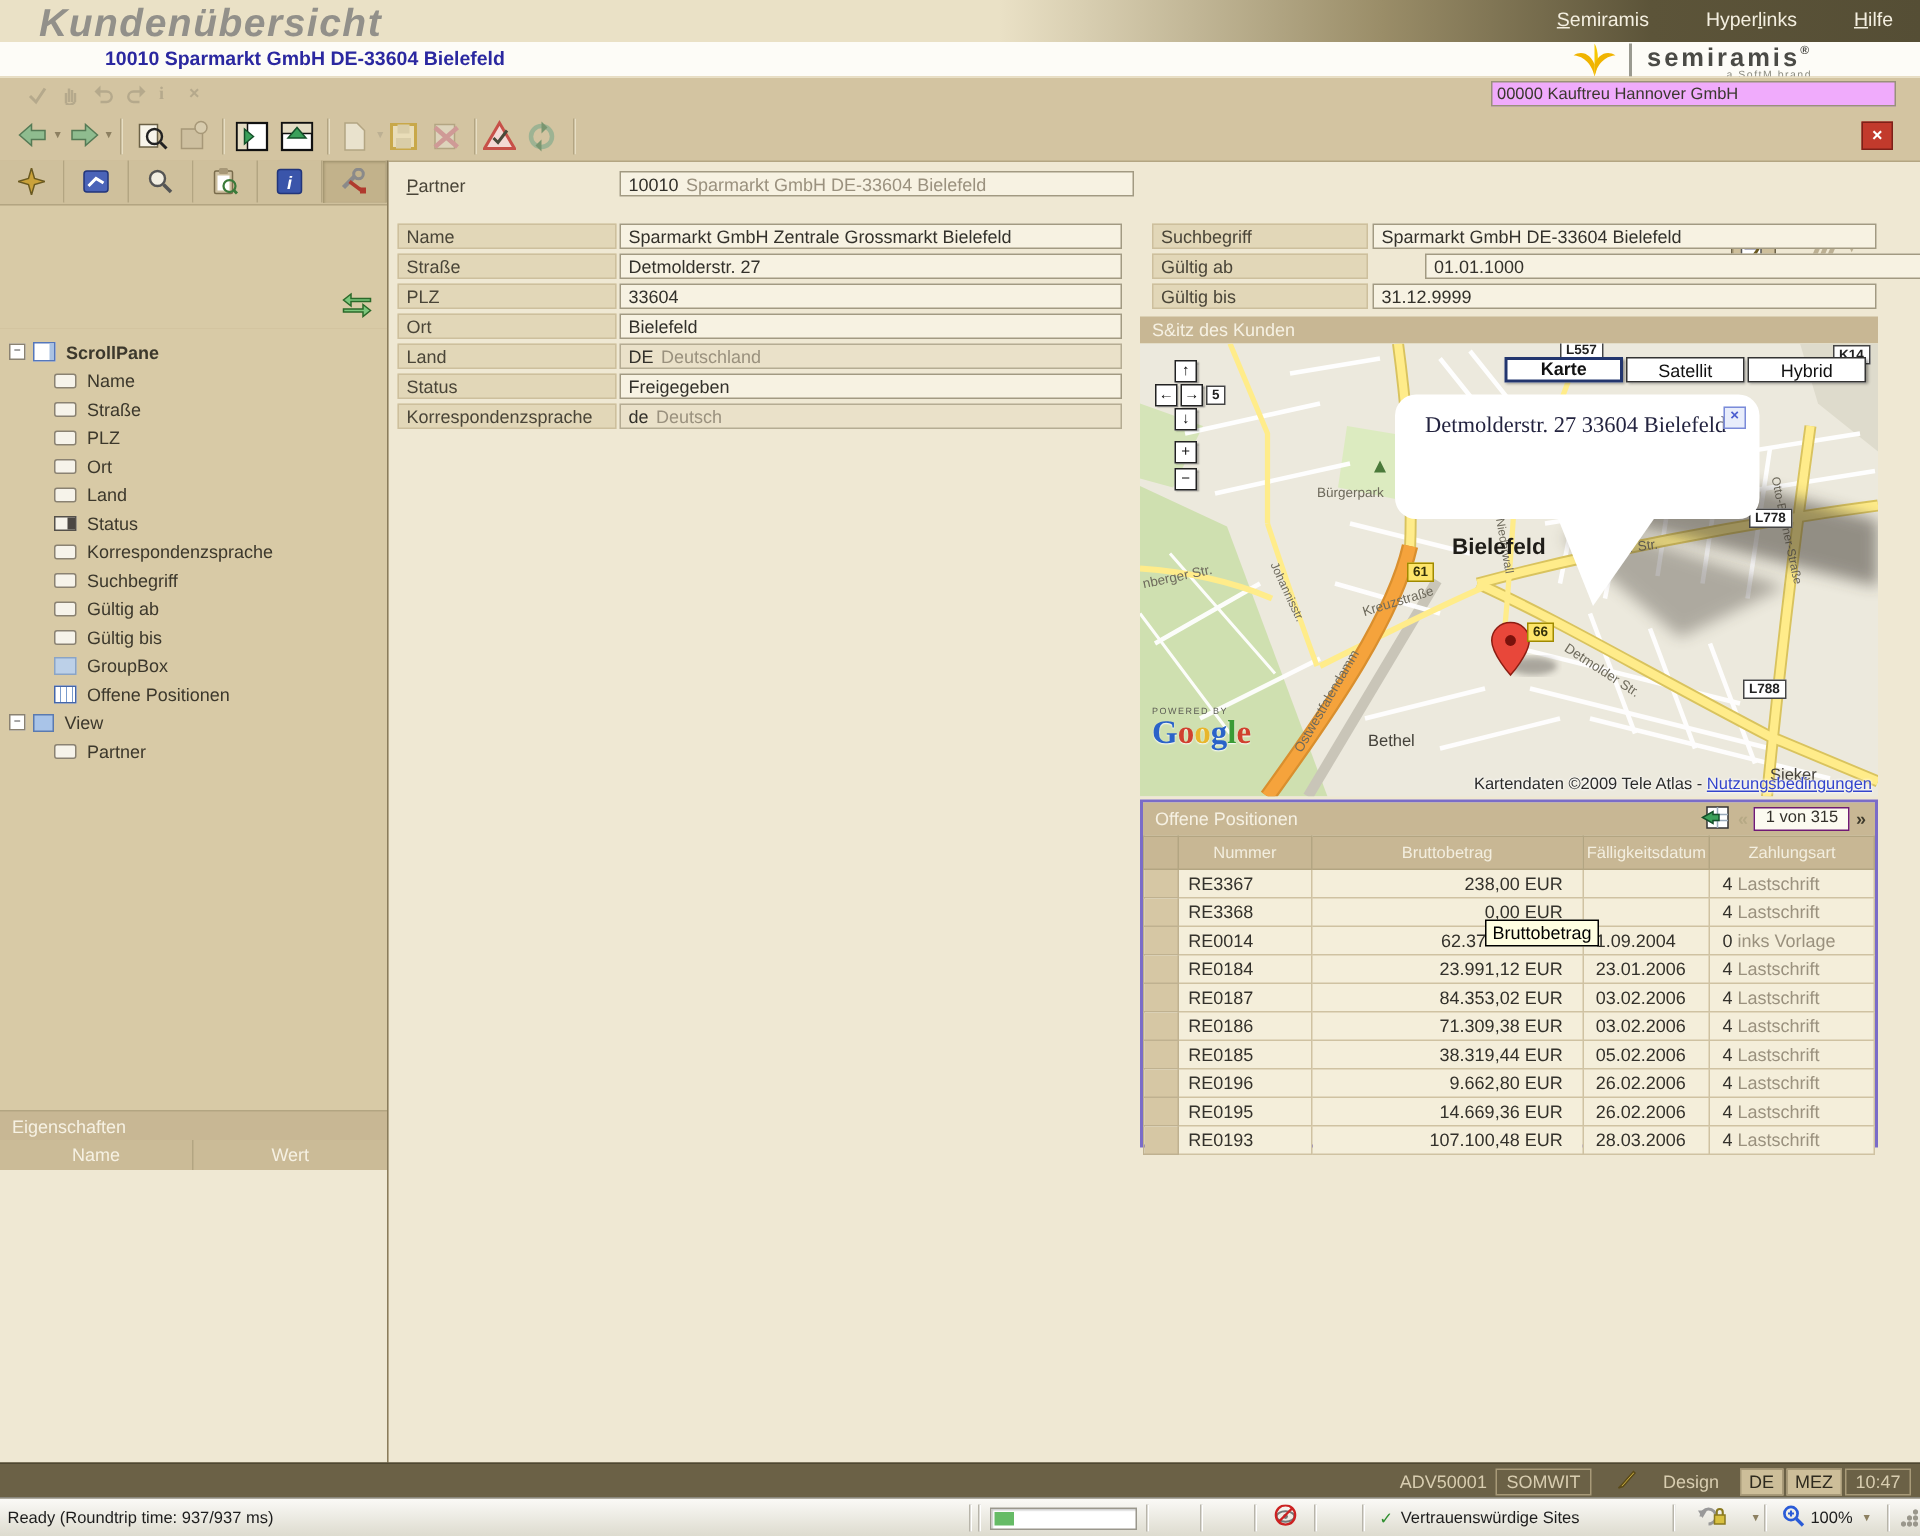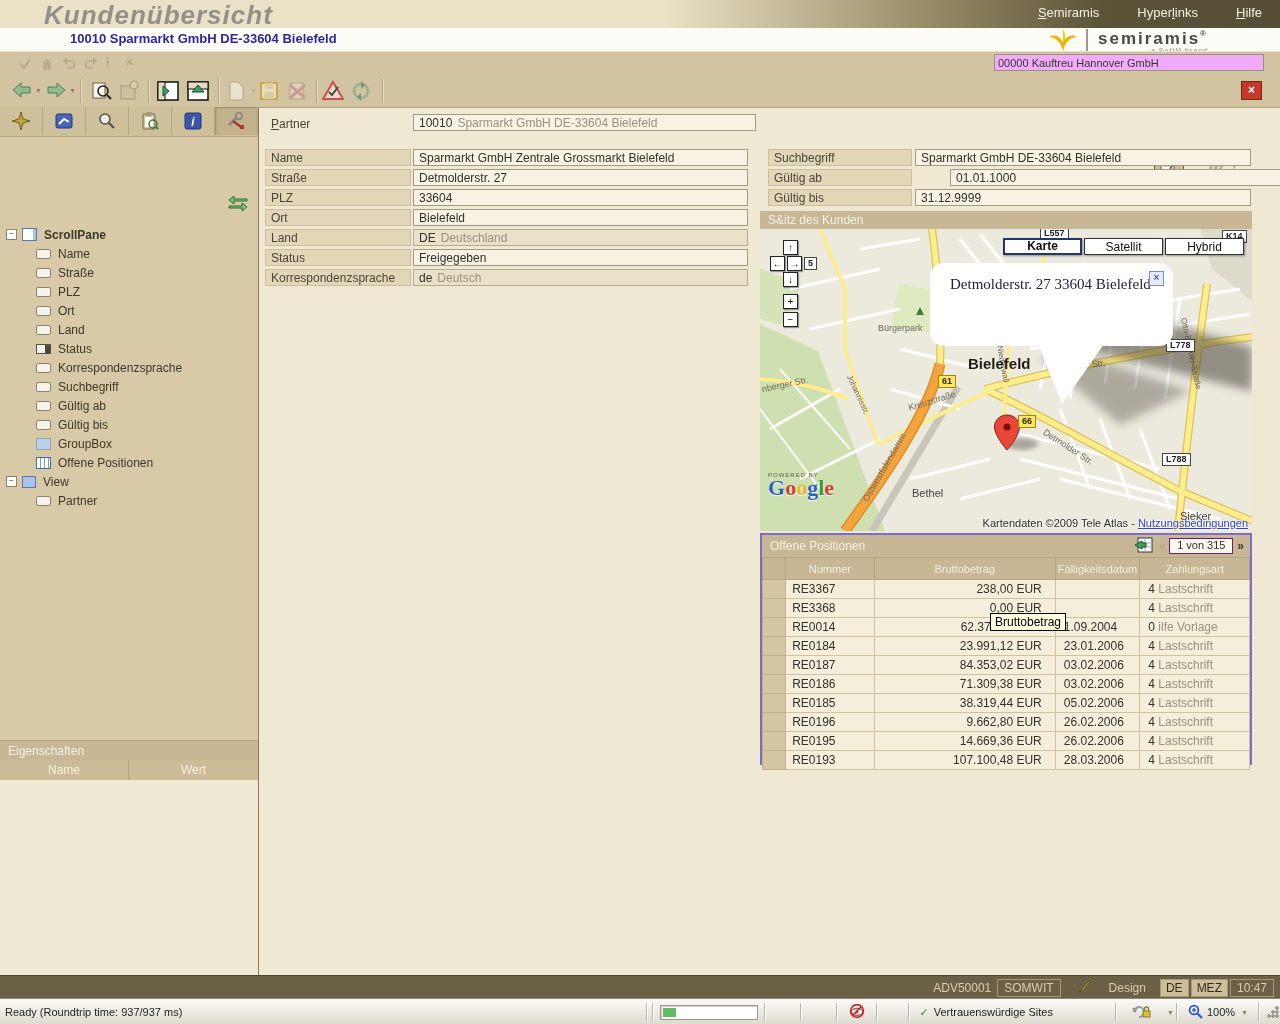--- a/index.html
+++ b/index.html
@@ -3,21 +3,21 @@
 <meta charset="utf-8">
 <style>
   html,body{margin:0;padding:0;}
   body{font-family:"Liberation Sans","DejaVu Sans",sans-serif;font-size:12px;color:#33312b;}
   #root{position:relative;width:1280px;height:1024px;overflow:hidden;background:#efe8d3;}
   .abs{position:absolute;}
 
   
   #menubar{left:0;top:0;width:1280px;height:28px;
     background:linear-gradient(to right,#eae1c6 0%,#eae1c6 52%,#9a8d68 72%,#5c5439 86%,#554e35 100%);}
-  #apptitle{left:44px;top:0px;font:italic bold 26px "Liberation Sans",sans-serif;color:#92908a;letter-spacing:1px;text-align:center;}
+  #apptitle{left:26px;top:0px;font:italic bold 26px "Liberation Sans",sans-serif;color:#92908a;letter-spacing:1px;text-align:center;}
   .menu{right:18px;top:5px;color:#f4efe0;font-size:13px;display:flex;gap:38px;}
   .mi{cursor:default;}
   #whiteband{left:0;top:28px;width:1280px;height:23px;background:#fdfcf7;}
   #subtitle{left:70px;top:31px;color:#2b28a0;font-weight:bold;font-size:13px;}
   #brand{right:72px;top:29px;display:flex;align-items:flex-start;gap:6px;}
   #brandname{font:bold 17px "Liberation Sans",sans-serif;color:#4b4b46;letter-spacing:2px;}
   #brandtag{font-size:7px;color:#8d8d82;text-align:right;margin-top:-2px;letter-spacing:1px;}
   #brandreg{font-size:8px;color:#4b4b46;vertical-align:top;}
   .brandbar{width:2px;height:26px;background:#9a9a90;margin:0 4px 0 2px;}
 
@@ -621,21 +621,21 @@
             <td class="num">RE3368</td>
             <td class="amt">0,00 EUR</td>
             <td class="date"></td>
             <td class="date"><span>4</span> <span class="gray">Lastschrift</span></td>
           </tr>
       <tr>
             <td class="lead"></td>
             <td class="num">RE0014</td>
             <td class="amt cut">62.37</td>
             <td class="date">1.09.2004</td>
-            <td class="date"><span>0</span> <span class="gray">ilfe Vorlage</span></td>
+            <td class="date"><span>0</span> <span class="gray">inks Vorlage</span></td>
           </tr>
       <tr>
             <td class="lead"></td>
             <td class="num">RE0184</td>
             <td class="amt">23.991,12 EUR</td>
             <td class="date">23.01.2006</td>
             <td class="date"><span>4</span> <span class="gray">Lastschrift</span></td>
           </tr>
       <tr>
             <td class="lead"></td>

